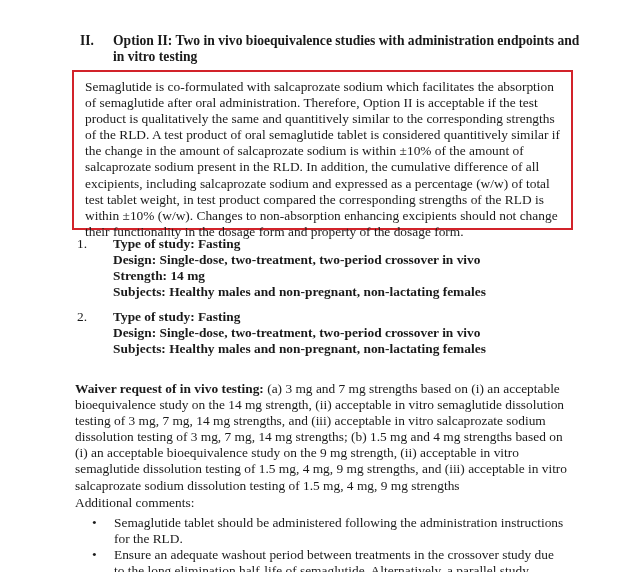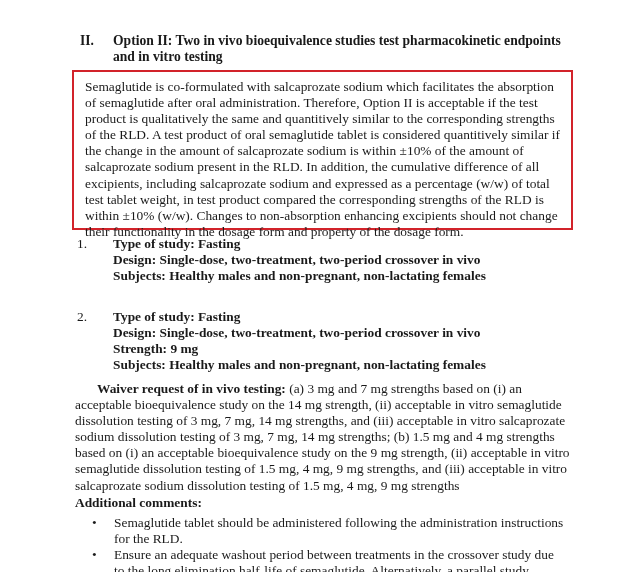--- a/index.html
+++ b/index.html
@@ -75,30 +75,29 @@
     }
     .waiver {
       position: absolute;
       left: 75px;
       top: 381px;
       width: 495px;
       line-height: 16.1px;
     }
     .waiver .label {
       font-weight: bold;
-      margin-left: 22px;
     }
     .comments {
       position: absolute;
       left: 75px;
       top: 495px;
       width: 500px;
     }
     .comments .label {
-      font-weight: bold;
+      font-weight: normal;
       display: block;
     }
     .comments ul {
       margin: 4px 0 0 0;
       padding: 0;
       list-style: none;
     }
     .comments li {
       position: relative;
       padding-left: 39px;
@@ -110,42 +109,42 @@
       position: absolute;
       left: 17px;
       top: 0;
     }
   </style>
 </head>
 <body>
 
 <div class="heading">
   <span class="num">II.</span>
-  <span class="title">Option II:  Two in vivo bioequivalence studies test pharmacokinetic endpoints and in vitro testing</span>
+  <span class="title">Option II:  Two in vivo bioequivalence studies with administration endpoints and in vitro testing</span>
 </div>
 
 <div class="redbox" style="border-color: rgb(210, 35, 42);">
   <p>Semaglutide is co-formulated with salcaprozate sodium which facilitates the absorption of semaglutide after oral administration. Therefore, Option II is acceptable if the test product is qualitatively the same and quantitively similar to the corresponding strengths of the RLD. A test product of oral semaglutide tablet is considered quantitively similar if the change in the amount of salcaprozate sodium is within ±10% of the amount of salcaprozate sodium present in the RLD. In addition, the cumulative difference of all excipients, including salcaprozate sodium and expressed as a percentage (w/w) of total test tablet weight, in test product compared the corresponding strengths of the RLD is within ±10% (w/w). Changes to non-absorption enhancing excipients should not change their functionality in the dosage form and property of the dosage form.</p>
 </div>
 
 <div class="study" style="top:236px;">
   <span class="num">1.</span>
   <div class="lines">
     <span class="line">Type of study:  Fasting</span>
     <span class="line">Design:  Single-dose, two-treatment, two-period crossover in vivo</span>
+    <span class="line">Strength:  14 mg</span>
     <span class="line">Subjects:  Healthy males and non-pregnant, non-lactating females</span>
   </div>
 </div>
 
 <div class="study" style="top:309px;">
   <span class="num">2.</span>
   <div class="lines">
     <span class="line">Type of study:  Fasting</span>
     <span class="line">Design:  Single-dose, two-treatment, two-period crossover in vivo</span>
-    <span class="line">Strength:  9 mg</span>
     <span class="line">Subjects:  Healthy males and non-pregnant, non-lactating females</span>
   </div>
 </div>
 
 <div class="waiver">
   <span class="label">Waiver request of in vivo testing:</span><span>  (a) 3 mg and 7 mg strengths based on (i) an acceptable bioequivalence study on the 14 mg strength, (ii) acceptable in vitro semaglutide dissolution testing of 3 mg, 7 mg, 14 mg strengths, and (iii) acceptable in vitro salcaprozate sodium dissolution testing of 3 mg, 7 mg, 14 mg strengths; (b) 1.5 mg and 4 mg strengths based on (i) an acceptable bioequivalence study on the 9 mg strength, (ii) acceptable in vitro semaglutide dissolution testing of 1.5 mg, 4 mg, 9 mg strengths, and (iii) acceptable in vitro salcaprozate sodium dissolution testing of 1.5 mg, 4 mg, 9 mg strengths</span>
 </div>
 
 <div class="comments">
   <span class="label">Additional comments:</span>

